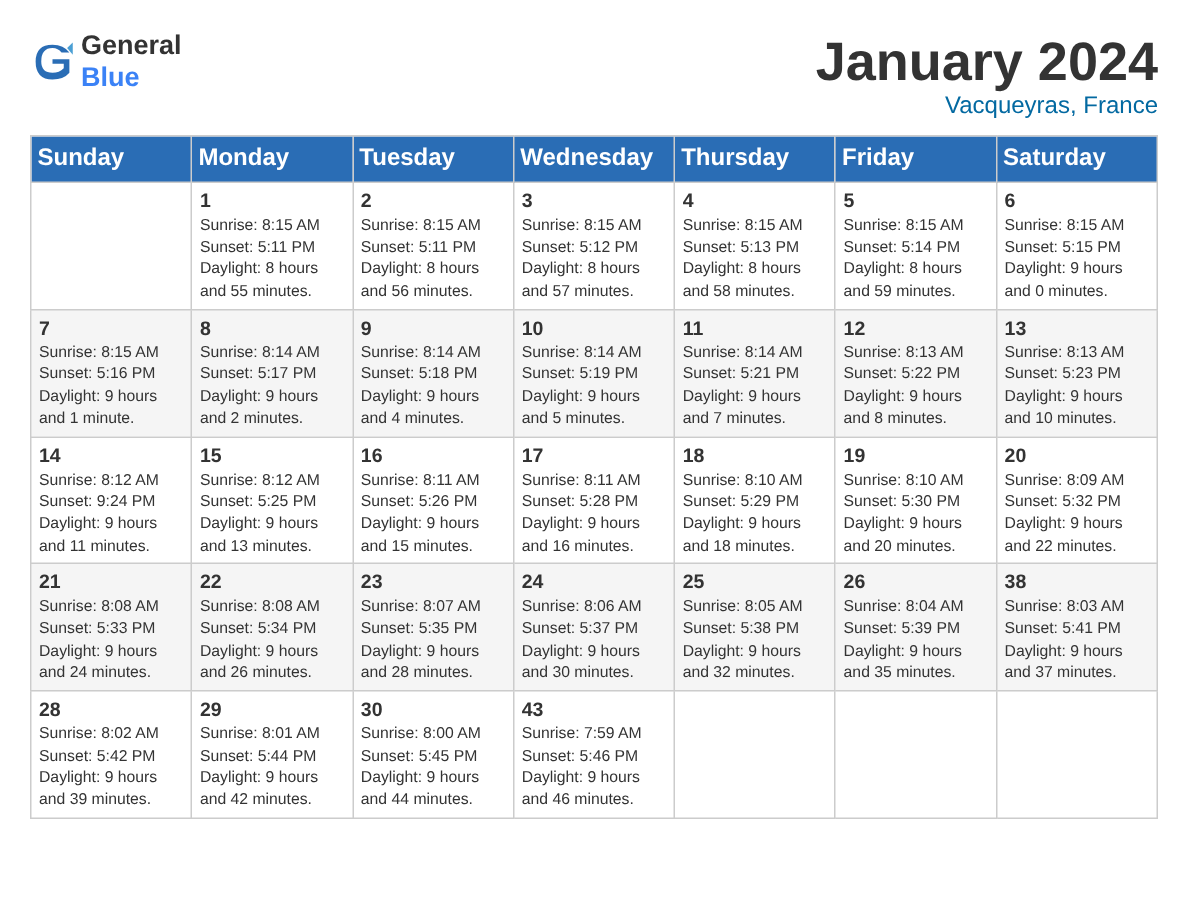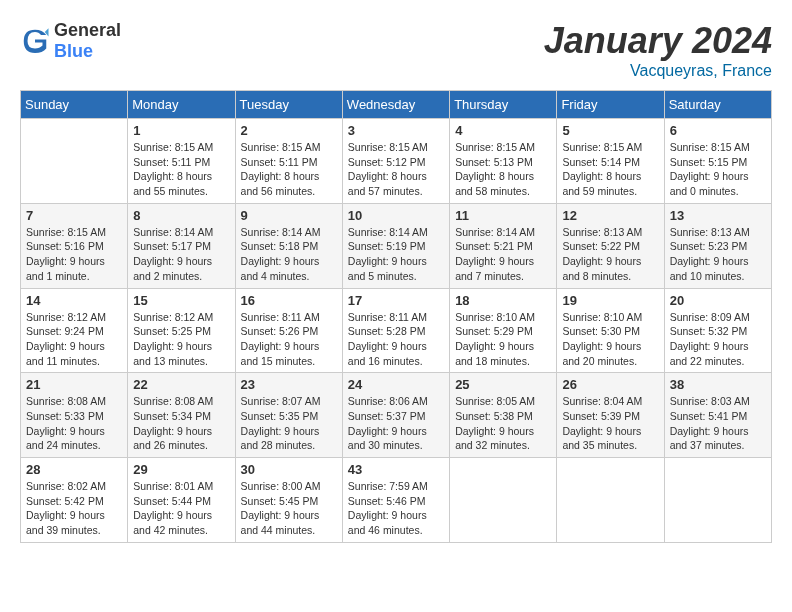--- a/index.html
+++ b/index.html
@@ -34,38 +34,37 @@
       height: 30px;
       margin-right: 4px;
     }
     .title-block {
       text-align: right;
     }
     .month-title {
       font-size: 36px;
       font-weight: bold;
       color: #333;
-      font-style: italic;
     }
     .location {
       font-size: 16px;
       color: #0369a1;
     }
     .calendar {
       width: 100%;
       border-collapse: collapse;
       font-size: 11px;
     }
     .calendar th {
       background: #2a6db5;
       color: #fff;
       padding: 6px 4px;
       text-align: left;
-      font-size: 13px;
-      font-weight: normal;
+      font-size: 16px;
+      font-weight: bold;
       border: 1px solid #ccc;
     }
     .calendar td {
       border: 1px solid #ccc;
       vertical-align: top;
       padding: 4px 5px;
       width: calc(100%/7);
       height: 80px;
       color: #333;
       background: #fff;

